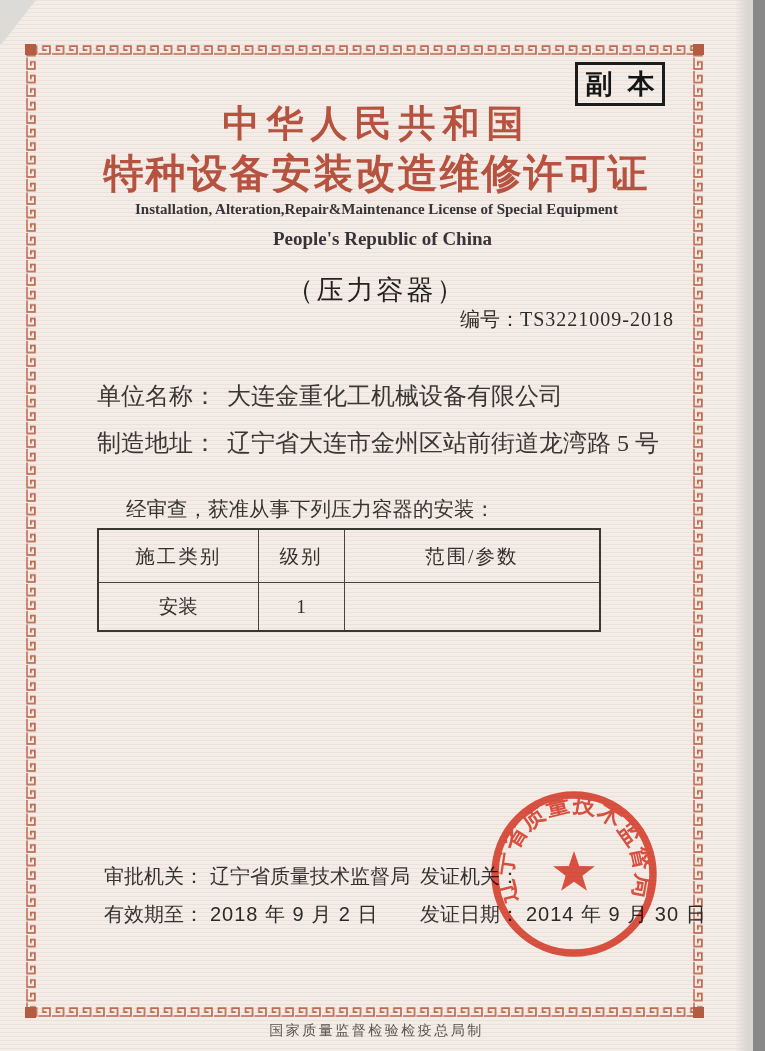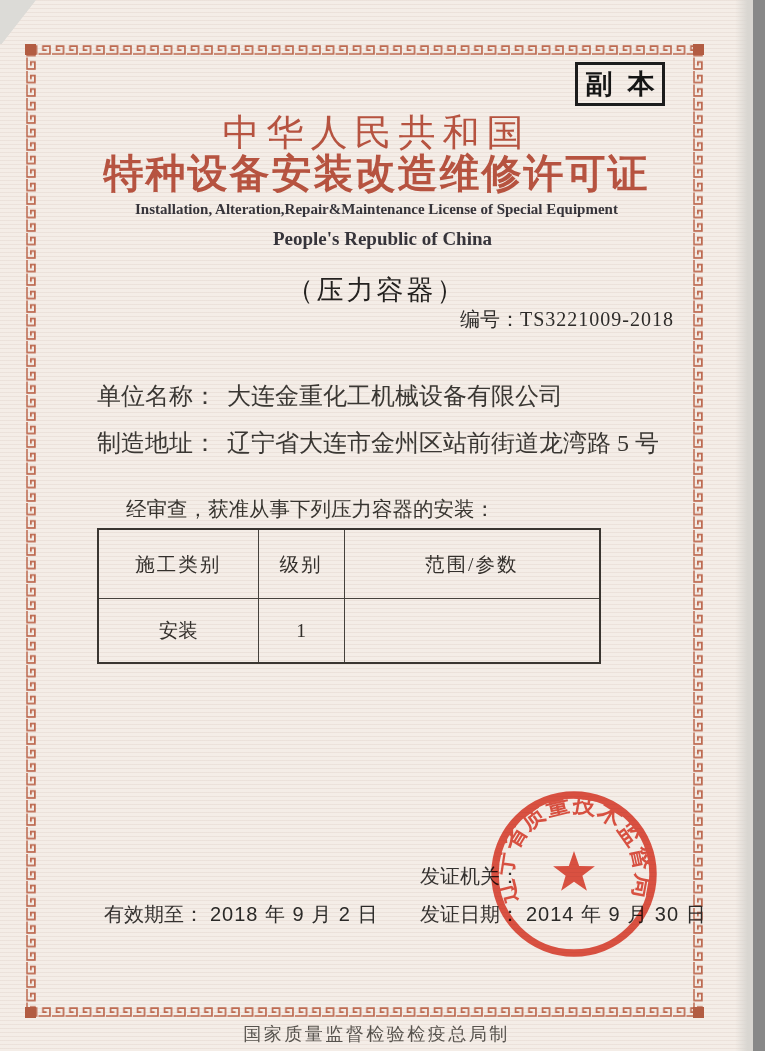--- a/index.html
+++ b/index.html
@@ -24,40 +24,40 @@
   
   .gk{position:absolute; z-index:1;}
   .gk-corner{position:absolute; width:11px; height:11px; background:#b25c42; z-index:2;}
 
   
   .copy-box{left:575px; top:62px; width:84px; height:38px; border:3px solid #1c1c1c;
     display:flex; align-items:center; justify-content:center; background:rgba(255,255,255,.0); z-index:3;}
   .copy-box span{font-size:27px; font-weight:bold; color:#151515; letter-spacing:15px; margin-right:-15px;}
 
   
-  .t-cn1{top:108px; font-size:37px; font-weight:normal; color:#b65340; letter-spacing:7px; z-index:3;}
+  .t-cn1{top:99px; font-size:37px; font-weight:bold; color:#b65340; letter-spacing:7px; z-index:3;}
   .t-cn2{top:146px; font-size:40px; font-weight:bold; color:#b65340; letter-spacing:2px; z-index:3;}
   .t-en1{top:201px; font-size:15px; font-weight:bold; color:#36343a; z-index:3;}
   .t-en2{top:228px; font-size:19px; font-weight:bold; color:#36343a; z-index:3;margin-left:12px;}
   .cat{top:272px; font-size:27px; color:#242220; letter-spacing:3px; z-index:3;}
   .lic{left:460px; top:306px; font-size:20px; color:#2e2c2a; z-index:3;}
   .lic .val{letter-spacing:1px;}
 
   
   .field{font-size:24px; color:#3a3733; z-index:3;}
   .f-unit{left:97px; top:380px;}
   .f-addr{left:97px; top:427px;}
   .field .val{margin-left:10px;}
   .intro{left:126px; top:495px; font-size:20.5px; color:#37342f; z-index:3;}
 
   
   .scope-table{left:97px; top:528px; width:502px; border-collapse:collapse;
     table-layout:fixed; z-index:3; position:absolute;}
   .scope-table th,.scope-table td{border:1.6px solid #45413c; text-align:center;
-    font-weight:normal; font-size:19.5px; color:#332f2b; padding:16px;}
+    font-weight:normal; font-size:19.5px; color:#332f2b; padding:8px;}
   .scope-table{border:2.5px solid #3a3631;}
   .scope-table th{height:36px; letter-spacing:2px;}
   .scope-table td{height:31px;}
   .col1{width:160px;} .col2{width:86px;} .col3{width:256px;}
 
   
   .foot{font-size:20px; color:#353230; z-index:3; white-space:nowrap;}
   .ff-approve{left:104px; top:863px;}
   .ff-issueorg{left:420px; top:863px;}
   .ff-valid{left:104px; top:901px;}
@@ -65,21 +65,21 @@
   .foot .val{margin-left:6px;}
   .date-val{font-family:"Liberation Sans","DejaVu Sans",sans-serif; font-size:20px; color:#2b2a28; letter-spacing:1px;}
 
   
   .seal{position:absolute; left:486px; top:786px; width:176px; height:176px;
     z-index:5; opacity:.9; mix-blend-mode:multiply;}
   .seal-text{font-size:23.5px; font-weight:bold; letter-spacing:1px; fill:#e04434;
     font-family:"Liberation Serif","DejaVu Serif",serif;}
 
   
-  .note{top:1022px; font-size:18px; color:#57534e; letter-spacing:2.5px; z-index:3;}
+  .note{top:1022px; font-size:14px; color:#57534e; letter-spacing:2.5px; z-index:3;}
 </style>
 </head>
 <body>
 
 <div class="page">
 
   <svg width="0" height="0" style="position:absolute">
     <defs>
       <pattern id="gkh" width="13.5" height="12" patternUnits="userSpaceOnUse">
         <path d="M0 10 H11.5 V2.2 H4.5 V6.2 H8.2" fill="none" stroke="#bd6950" stroke-width="1.7"></path>
@@ -142,20 +142,23 @@
       <th>范围/参数</th>
     </tr>
     <tr>
       <td>安装</td>
       <td>1</td>
       <td></td>
     </tr>
   </tbody>
     </table>
 
+  <div class="abs foot ff-approve">
+    <span>审批机关：</span><span class="val">辽宁省质量技术监督局</span>
+  </div>
   <div class="abs foot ff-issueorg">
     <span>发证机关：</span>
   </div>
   <div class="abs foot ff-valid">
     <span>有效期至：</span><span class="val date-val">2018 年 9 月 2 日</span>
   </div>
   <div class="abs foot ff-issuedate">
     <span>发证日期：</span><span class="val date-val">2014 年 9 月 30 日</span>
   </div>
 

